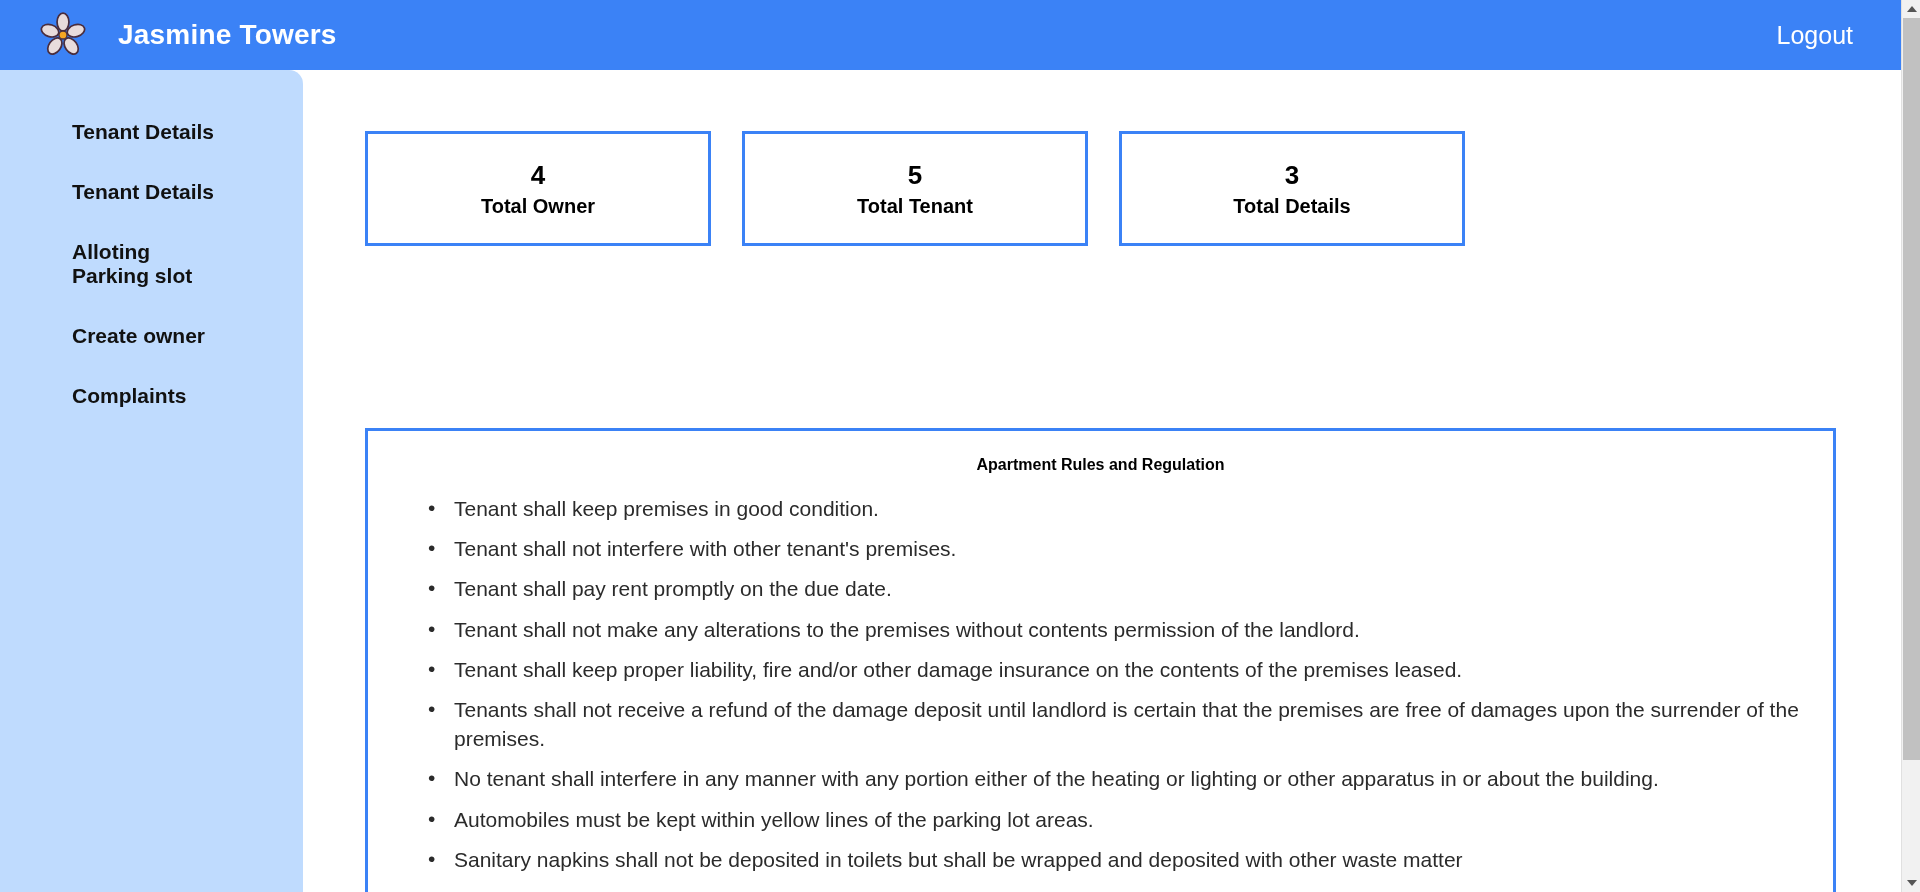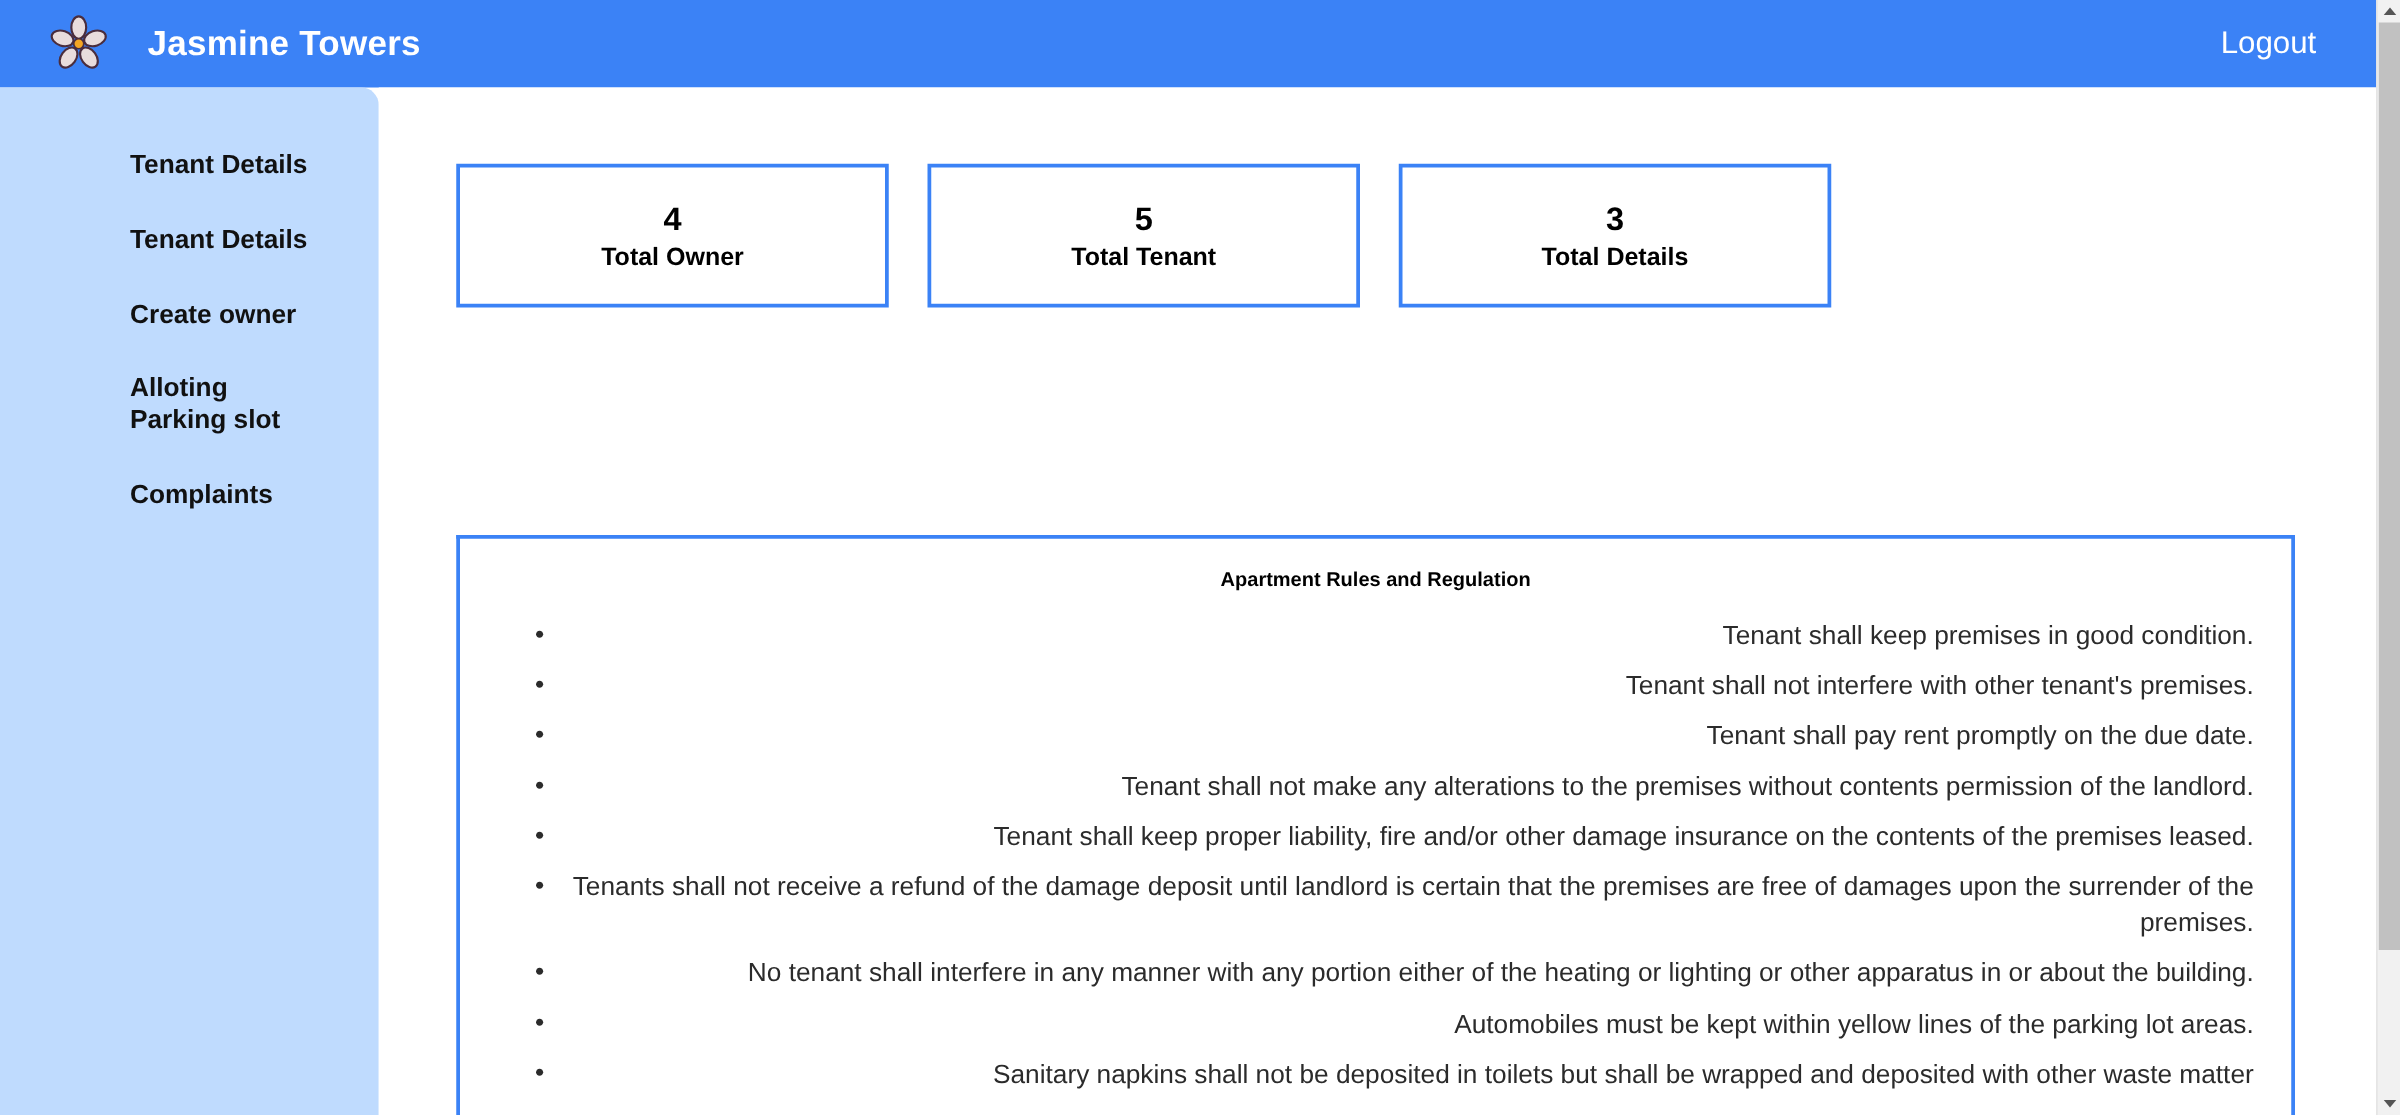--- a/index.html
+++ b/index.html
@@ -45,21 +45,21 @@
     background:#bfdbfe;
     border-top-right-radius:14px;
     padding-top:50px;
   }
   .side-item {
     display:block;
     color:#111111;
     font-size:21px;
     font-weight:bold;
     line-height:1.18;
-    padding:0 0 0 104px;
+    padding:0 0 0 72px;
     margin-bottom:35px;
     cursor:pointer;
     white-space:pre-line;
   }
 
   
   .main {
     position:absolute; top:70px; left:303px;
     width:1598px; height:822px;
     background:#ffffff;
@@ -100,21 +100,20 @@
     font-size:16px; font-weight:bold; color:#000000;
     margin-bottom:20px;
   }
   .rules-list { list-style:none; padding-left:30px; }
   .rules-list li {
     position:relative;
     font-size:21px; color:#2b2b2b;
     line-height:1.39;
     margin-bottom:11px;
     padding-left:26px;
-    text-align:right;
   }
   .rules-list li::before {
     content:"\2022";
     position:absolute; left:0; top:-1px;
     font-size:21px; color:#2b2b2b;
   }
 
   
   .scrollbar {
     position:absolute; top:0; right:0;
@@ -163,23 +162,23 @@
         </svg>
       </span>
       <span class="brand-title">Jasmine Towers</span>
     </div>
     <button class="logout">Logout</button>
   </div>
 
   <nav class="sidebar">
     <a class="side-item">Tenant Details</a>
     <a class="side-item">Tenant Details</a>
-    <a class="side-item">Create owner</a>
     <a class="side-item">Alloting
 Parking slot</a>
+    <a class="side-item">Create owner</a>
     <a class="side-item">Complaints</a>
   </nav>
 
   <main class="main">
 
     <div class="cards">
       <div class="card">
         <div class="card-value">4</div>
         <div class="card-label">Total Owner</div>
       </div>

